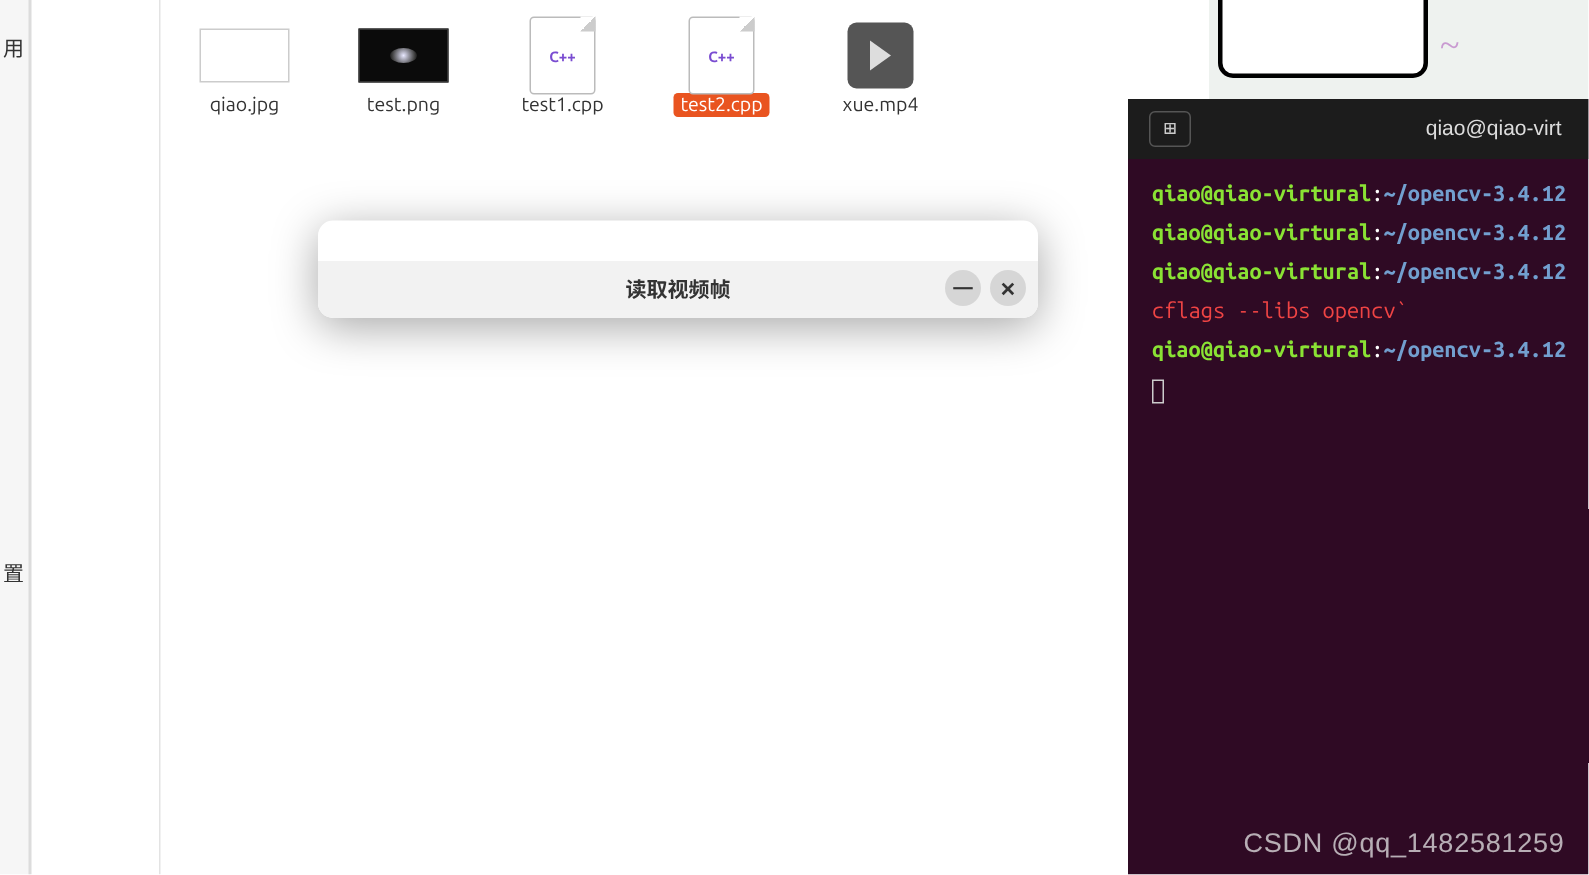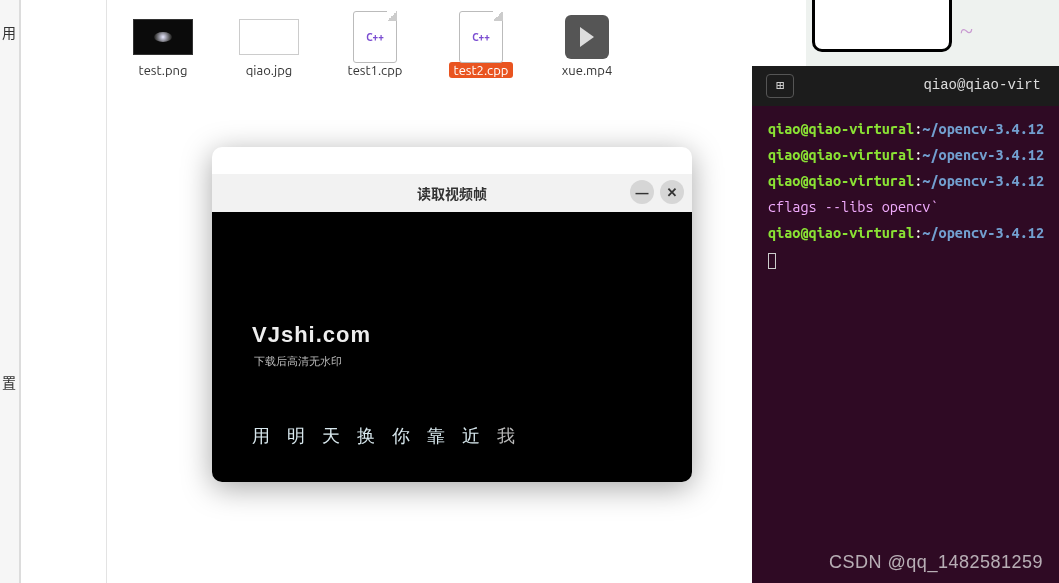--- a/index.html
+++ b/index.html
@@ -190,26 +190,26 @@
     }
     .term-header {
       height:40px; background:#1c1c1c;
       display:flex; align-items:center; gap:18px;
       padding:0 14px;
     }
     .term-newtab {
       width:28px;height:24px;border:1px solid #555;border-radius:4px;
       display:flex;align-items:center;justify-content:center;color:#ccc;font-size:14px;
     }
-    .term-title { color:#ddd; font-family:Liberation Mono, monospace; font-size:14px; flex:1; text-align:right; padding-right:4px;}
+    .term-title { color:#ddd; font-family:Liberation Sans, sans-serif; font-size:14px; flex:1; text-align:right; padding-right:4px;}
     .term-body { padding:10px 4px 0 16px; white-space:nowrap; overflow:hidden;}
     .tu { color:#8ae234; font-weight:bold; }
     .tc { color:#fff; }
     .tp { color:#729fcf; font-weight:bold; }
-    .tw { color:#f0abfc; }
+    .tw { color:#ef4444; }
     .cursor-box {
       display:inline-block; width:8px; height:16px; border:1px solid #ccc; vertical-align:middle;
     }
     
     .bg-right {
       position:absolute; left:806px; top:0; width:253px; height:66px;
       background:#eef2ef;
     }
     .bg-draw {
       position:absolute; left:812px; top:-28px; width:140px; height:80px;
@@ -233,31 +233,31 @@
 <div class="left-sidebar">
   <div class="s-item">用</div>
   <div class="s-item">置</div>
 </div>
 
 <div class="file-manager">
   <div class="file-pane">
     <div class="files-row" id="files-row">
         <div class="file-item">
           <div class="file-icon-box">
+            <div class="thumb-img"></div>
+          </div>
+          <div class="file-label">qiao.jpg</div>
+        </div>
+        <div class="file-item">
+          <div class="file-icon-box">
             <div class="thumb-dark">
               <div class="glow"></div>
             </div>
           </div>
           <div class="file-label">test.png</div>
-        </div>
-        <div class="file-item">
-          <div class="file-icon-box">
-            <div class="thumb-img"></div>
-          </div>
-          <div class="file-label">qiao.jpg</div>
         </div>
         <div class="file-item">
           <div class="file-icon-box">
             <div class="code-file">C++</div>
           </div>
           <div class="file-label">test1.cpp</div>
         </div>
         <div class="file-item">
           <div class="file-icon-box">
             <div class="code-file">C++</div>
@@ -279,27 +279,20 @@
 <div class="bg-right"></div>
 <div class="bg-draw"></div>
 <div class="bg-scribble">~</div>
 
 <div class="video-window">
   <div class="vw-title">
     <span>读取视频帧</span>
     <div class="vw-controls">
       <div class="vw-btn">—</div>
       <div class="vw-btn">✕</div>
-    </div>
-  </div>
-  <div class="vw-body">
-    <div class="vj-logo">VJshi.com</div>
-    <div class="vj-sub">下载后高清无水印</div>
-    <div class="vj-lyric">
-      <span>用 明 天 换 你 靠 近</span> <span class="em">我</span>
     </div>
   </div>
 </div>
 
 <div class="terminal">
   <div class="term-header">
     <div class="term-newtab">⊞</div>
     <div class="term-title">qiao@qiao-virt</div>
   </div>
   <div class="term-body">

